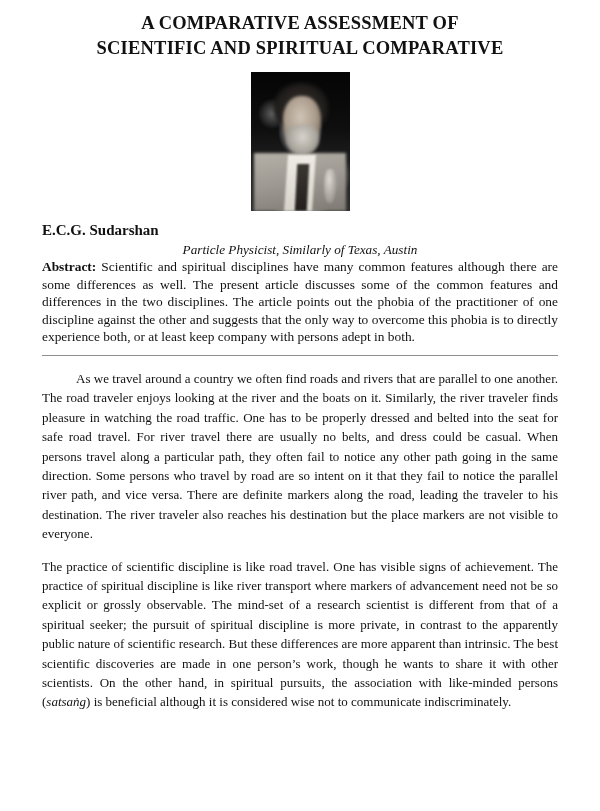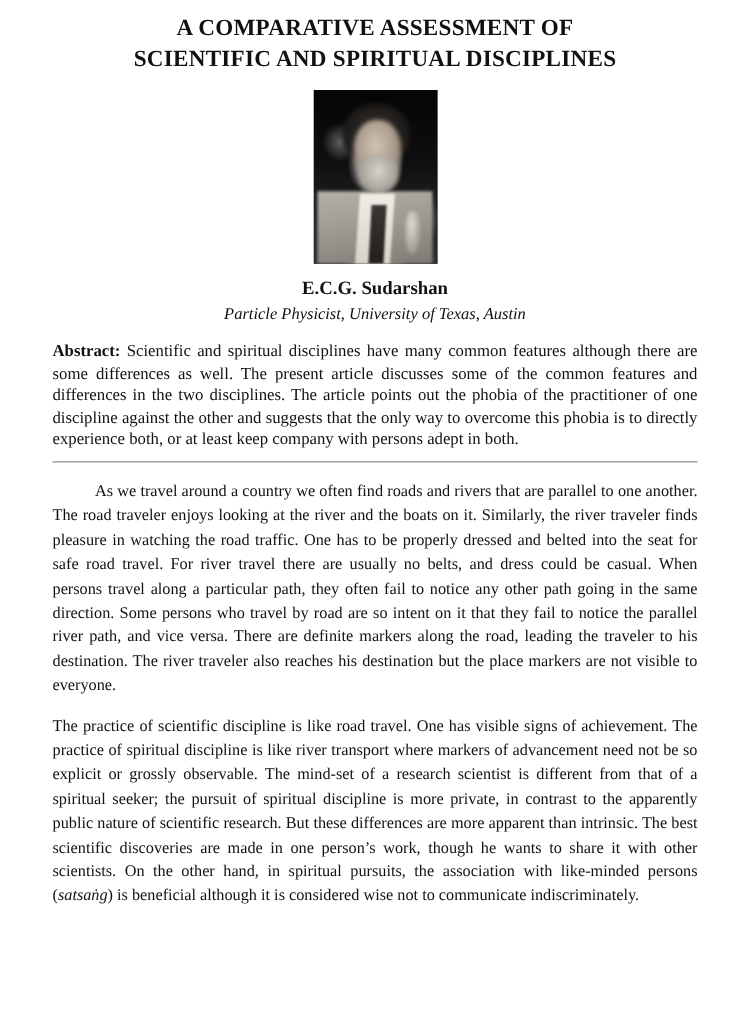--- a/index.html
+++ b/index.html
@@ -103,35 +103,33 @@
   }
   .photo .mic {
     position: absolute;
     left: 74%; top: 70%;
     width: 13%; height: 24%;
     border-radius: 40%;
     background: radial-gradient(ellipse at 40% 30%, #dedbd5 0%, #9b9791 70%, #4d4a46 100%);
     filter: blur(1.2px);
   }
   .author {
-    text-align: center;
     font-weight: bold;
     font-size: 15px;
     line-height: 19px;
     margin-top: 6px;
   }
   .affiliation {
     text-align: center;
     font-style: italic;
     font-size: 13.2px;
     line-height: 17px;
     margin-top: 1px;
   }
   .abstract {
-    margin-top: 13px;
     font-size: 13.4px;
     line-height: 17.6px;
     text-align: justify;
     text-justify: inter-word;
   }
   .abstract .label {
     font-weight: bold;
   }
   .rule {
     border: 0;
@@ -153,38 +151,38 @@
   }
   .ital { font-style: italic; }
 </style>
 </head>
 <body>
 
 <div class="page">
 
   <div class="title-block">
     <div class="title-line">A COMPARATIVE ASSESSMENT OF</div>
-    <div class="title-line">SCIENTIFIC AND SPIRITUAL DISCIPLINES</div>
+    <div class="title-line">SCIENTIFIC AND SPIRITUAL COMPARATIVE</div>
   </div>
 
   <div class="photo-wrap">
     <div class="photo">
       <div class="bg"></div>
       <div class="hair"></div>
       <div class="face"></div>
       <div class="beard"></div>
       <div class="jacket"></div>
       <div class="shirt"></div>
       <div class="tie"></div>
       <div class="mic"></div>
     </div>
   </div>
 
   <div class="author">E.C.G. Sudarshan</div>
-  <div class="affiliation">Particle Physicist, University of Texas, Austin</div>
+  <div class="affiliation">Particle Physicist, Similarly of Texas, Austin</div>
 
   <div class="abstract">
     <span class="label">Abstract:</span><span> Scientific and spiritual disciplines have many common features although there are some differences as well. The present article discusses some of the common features and differences in the two disciplines. The article points out the phobia of the practitioner of one discipline against the other and suggests that the only way to overcome this phobia is to directly experience both, or at least keep company with persons adept in both.</span>
   </div>
 
   <hr class="rule">
 
   <p class="body-text para-1">As we travel around a country we often find roads and rivers that are parallel to one another.  The road traveler enjoys looking at the river and the boats on it. Similarly, the river traveler finds pleasure in watching the road traffic. One has to be properly dressed and belted into the seat for safe road travel.  For river travel there are usually no belts, and dress could be casual. When persons travel along a particular path, they often fail to notice any other path going in the same direction. Some persons who travel by road are so intent on it that they fail to notice the parallel river path, and vice versa. There are definite markers along the road, leading the traveler to his destination. The river traveler also reaches his destination but the place markers are not visible to everyone.</p>
 
   <p class="body-text para-2"><span>The practice of scientific discipline is like road travel. One has visible signs of achievement. The practice of spiritual discipline is like river transport where markers of advancement need not be so explicit or grossly observable. The mind-set of a research scientist is different from that of a spiritual seeker; the pursuit of spiritual discipline is more private, in contrast to the apparently public nature of scientific research. But these differences are more apparent than intrinsic. The best scientific discoveries are made in one person’s work, though he wants to share it with other scientists. On the other hand, in spiritual pursuits, the association with like-minded persons (</span><span class="ital">satsaṅg</span><span>) is beneficial although it is considered wise not to communicate indiscriminately.</span></p>

